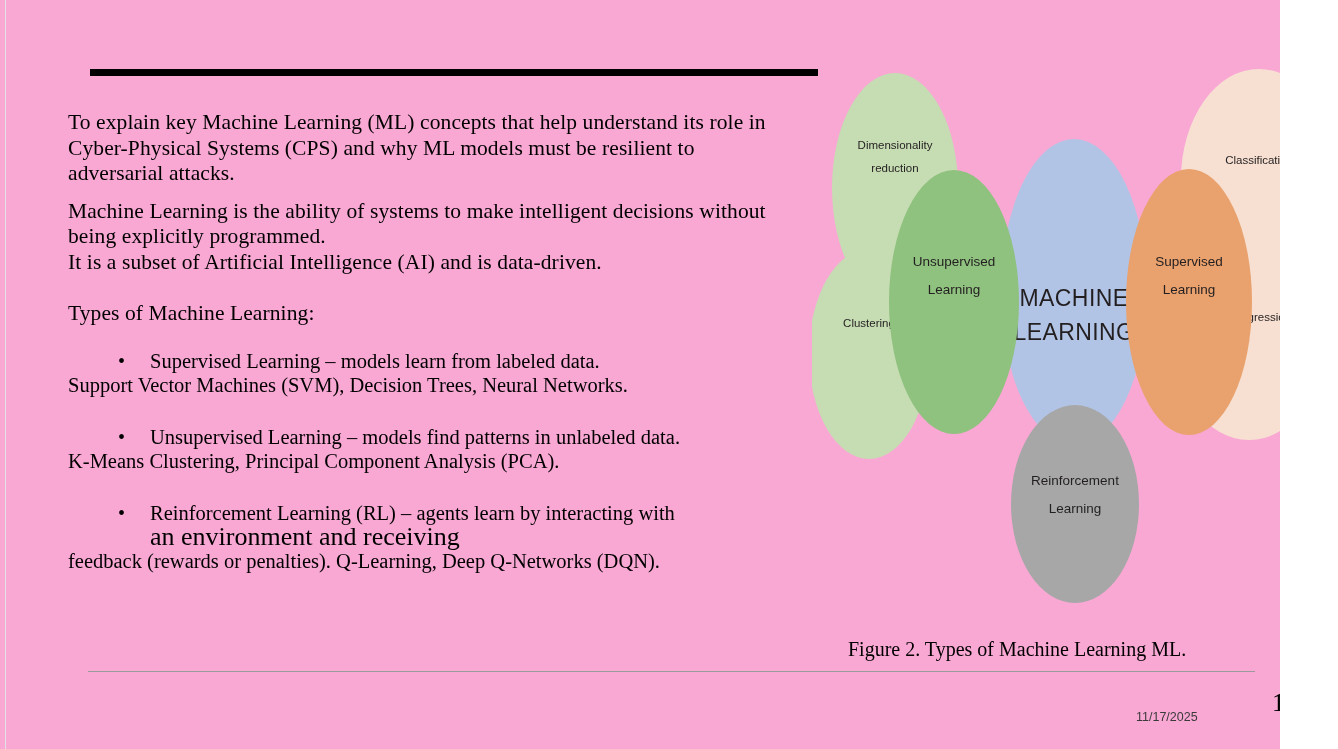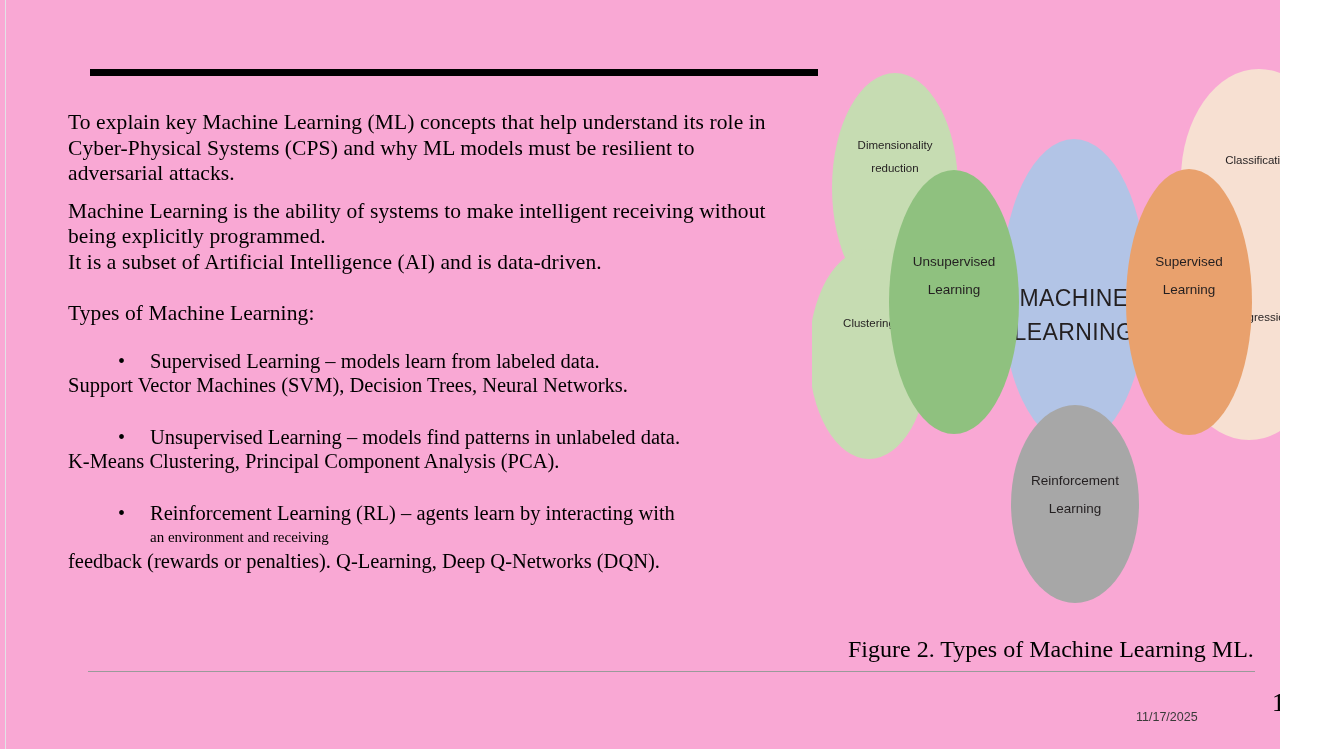--- a/index.html
+++ b/index.html
@@ -77,21 +77,21 @@
     margin-bottom: 0;
   }
   .bullet-row .dot {
     position: absolute;
     left: 50px;
     top: 0;
     font-size: 20px;
     line-height: 24px;
   }
   .bullet-cont {
-    font-size: 15px;
+    font-size: 26px;
     line-height: 24px;
     padding-left: 82px;
   }
   .bullet-sub {
     font-size: 20.5px;
     line-height: 24px;
     padding-left: 0px;
     margin-top: 0;
   }
   .bullet-group { margin-bottom: 28px; }
@@ -111,21 +111,21 @@
     fill: #231f20;
   }
   .ell-label.small { font-size: 11.5px; }
   .ell-label.med   { font-size: 13.5px; }
   .ell-label.big   { font-size: 23px; letter-spacing: 0.4px; }
 
   .figure-caption {
     position: absolute;
     left: 848px;
     top: 635px;
-    font-size: 24px;
+    font-size: 20px;
     line-height: 28px;
     white-space: nowrap;
     text-align: right;
   }
 
   .footer-date {
     position: absolute;
     left: 1136px;
     top: 710px;
     font-family: "Liberation Sans", "DejaVu Sans", sans-serif;
@@ -146,21 +146,21 @@
 <div id="slide">
 
   <div class="page-edge-left"></div>
   <div class="title-rule"></div>
 
   <div class="text-col">
 
     <p class="para">To explain key Machine Learning (ML) concepts that help understand its role in Cyber-Physical Systems (CPS) and why ML models must be resilient to adversarial attacks.</p>
 
 
-    <p class="para tight">Machine Learning is the ability of systems to make intelligent receiving without being explicitly programmed.</p>
+    <p class="para tight">Machine Learning is the ability of systems to make intelligent decisions without being explicitly programmed.</p>
     <p class="para para-gap">It is a subset of Artificial Intelligence (AI) and is data-driven.</p>
 
     <p class="para">Types of Machine Learning:</p>
 
     <div class="bullet-block">
 
       <div class="bullet-group">
         <div class="bullet-row">
           <span class="dot">•</span>
           <span>Supervised Learning – models learn from labeled data.</span>

